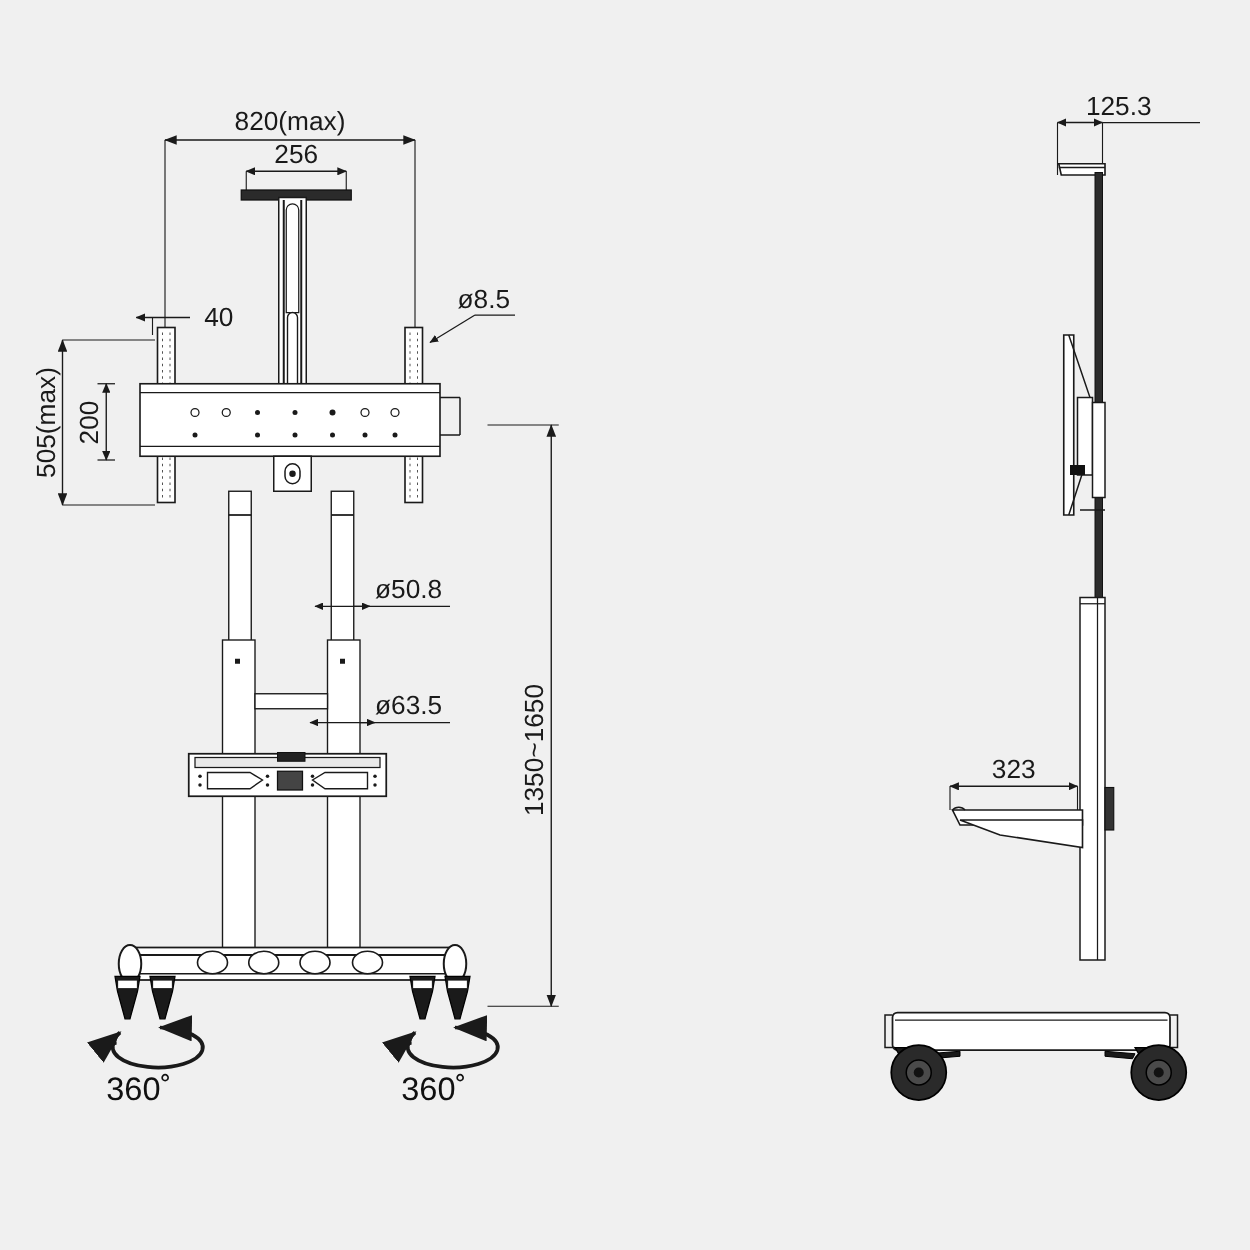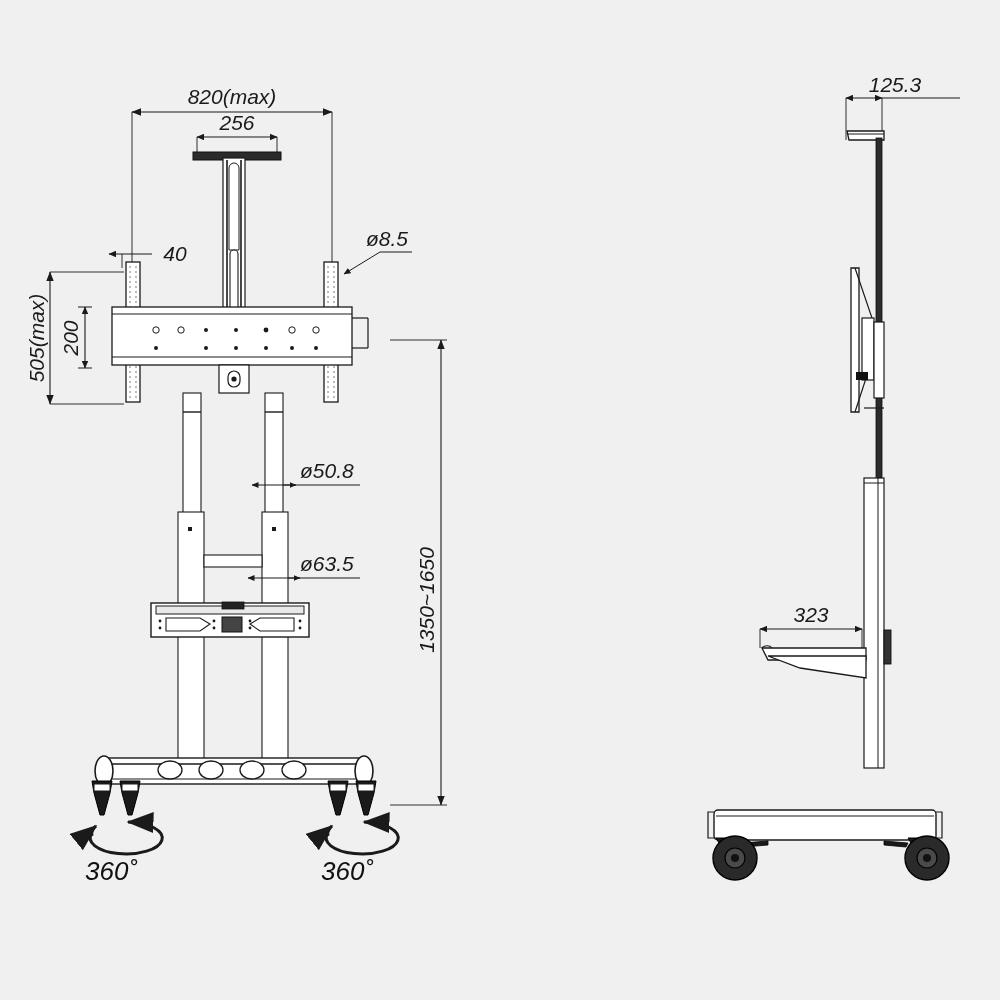--- a/index.html
+++ b/index.html
@@ -3,21 +3,21 @@
 <meta charset="utf-8">
 <title>TV Cart Technical Drawing</title>
 <style>
   html,body{margin:0;padding:0;}
   body{
     width:1000px;height:1000px;
     background:#f0f0f0;
     font-family:"Liberation Sans", sans-serif;
     overflow:hidden;
   }
-  #sheet{position:relative;width:1000px;height:896px;font-style:italic;}
+  #sheet{position:relative;width:1000px;height:896px;}
   #sheet svg{display:block;}
   .dimtxt{font-family:"Liberation Sans", sans-serif;font-size:21px;fill:#1a1a1a;}
   .bigtxt{font-family:"Liberation Sans", sans-serif;font-size:26px;fill:#101010;}
 </style>
 </head>
 <body>
 
 <div id="sheet">
 <svg width="1000" height="1000" viewBox="0 0 1000 1000" xmlns="http://www.w3.org/2000/svg">
 

